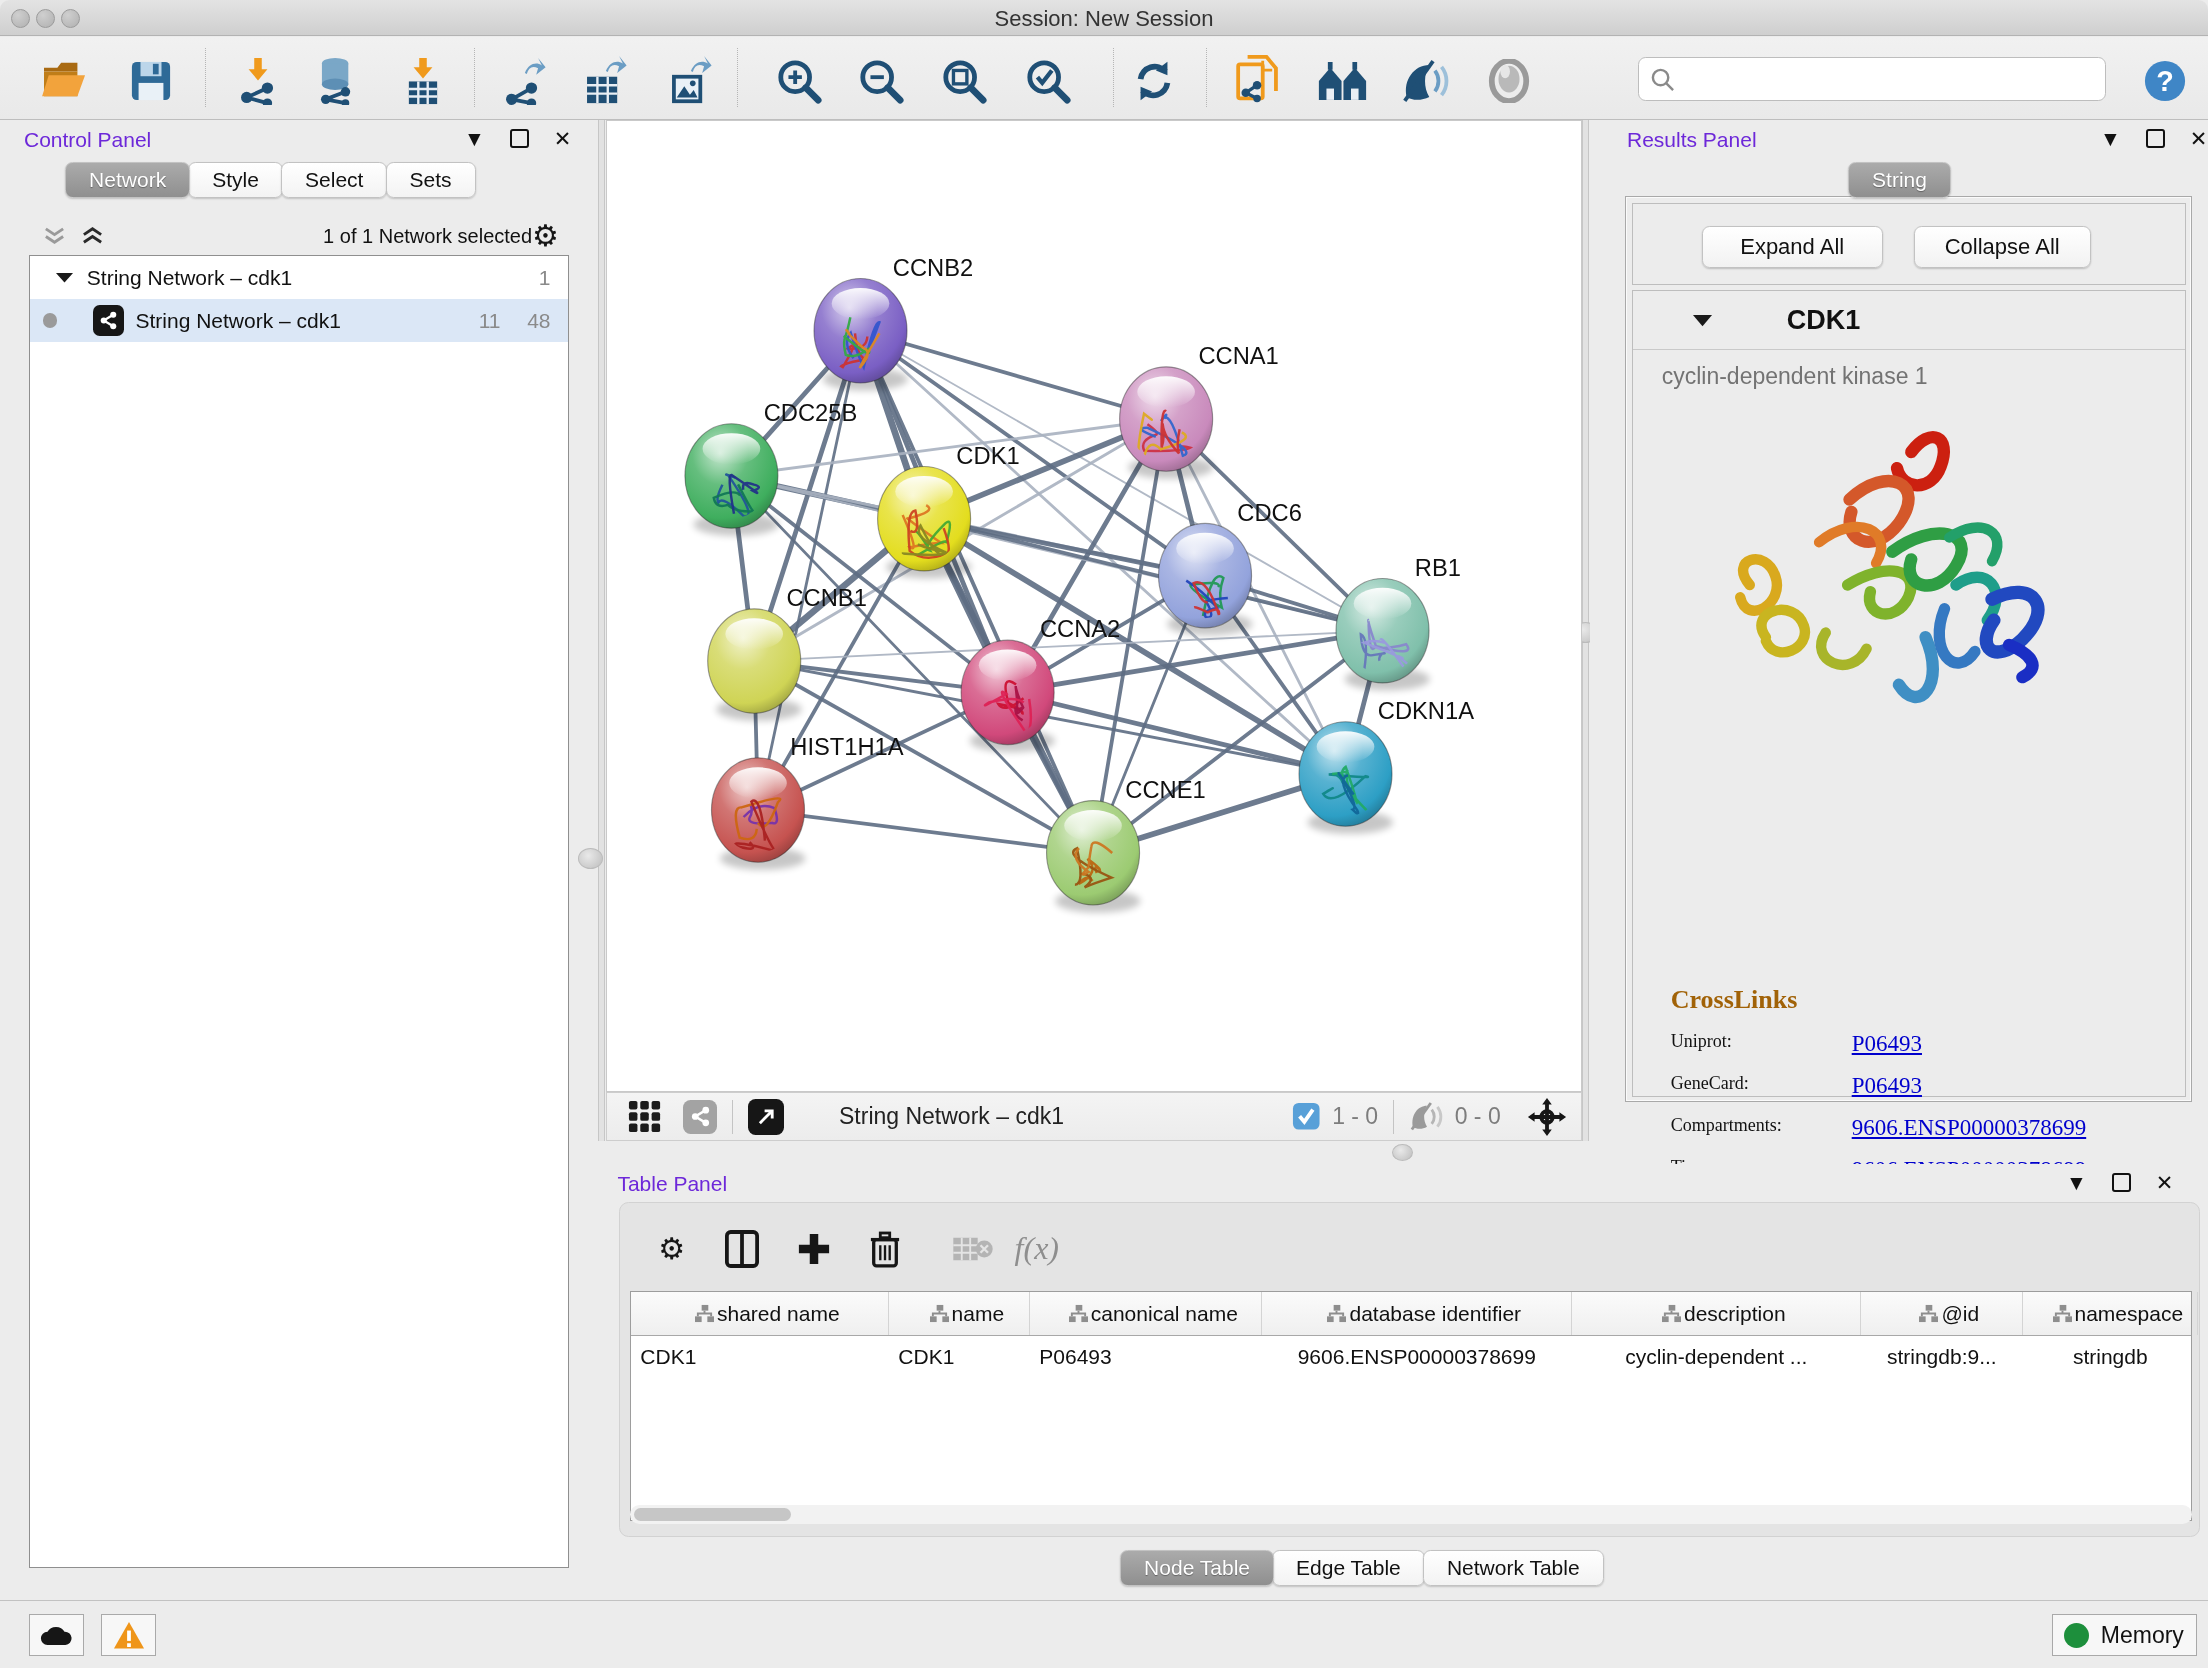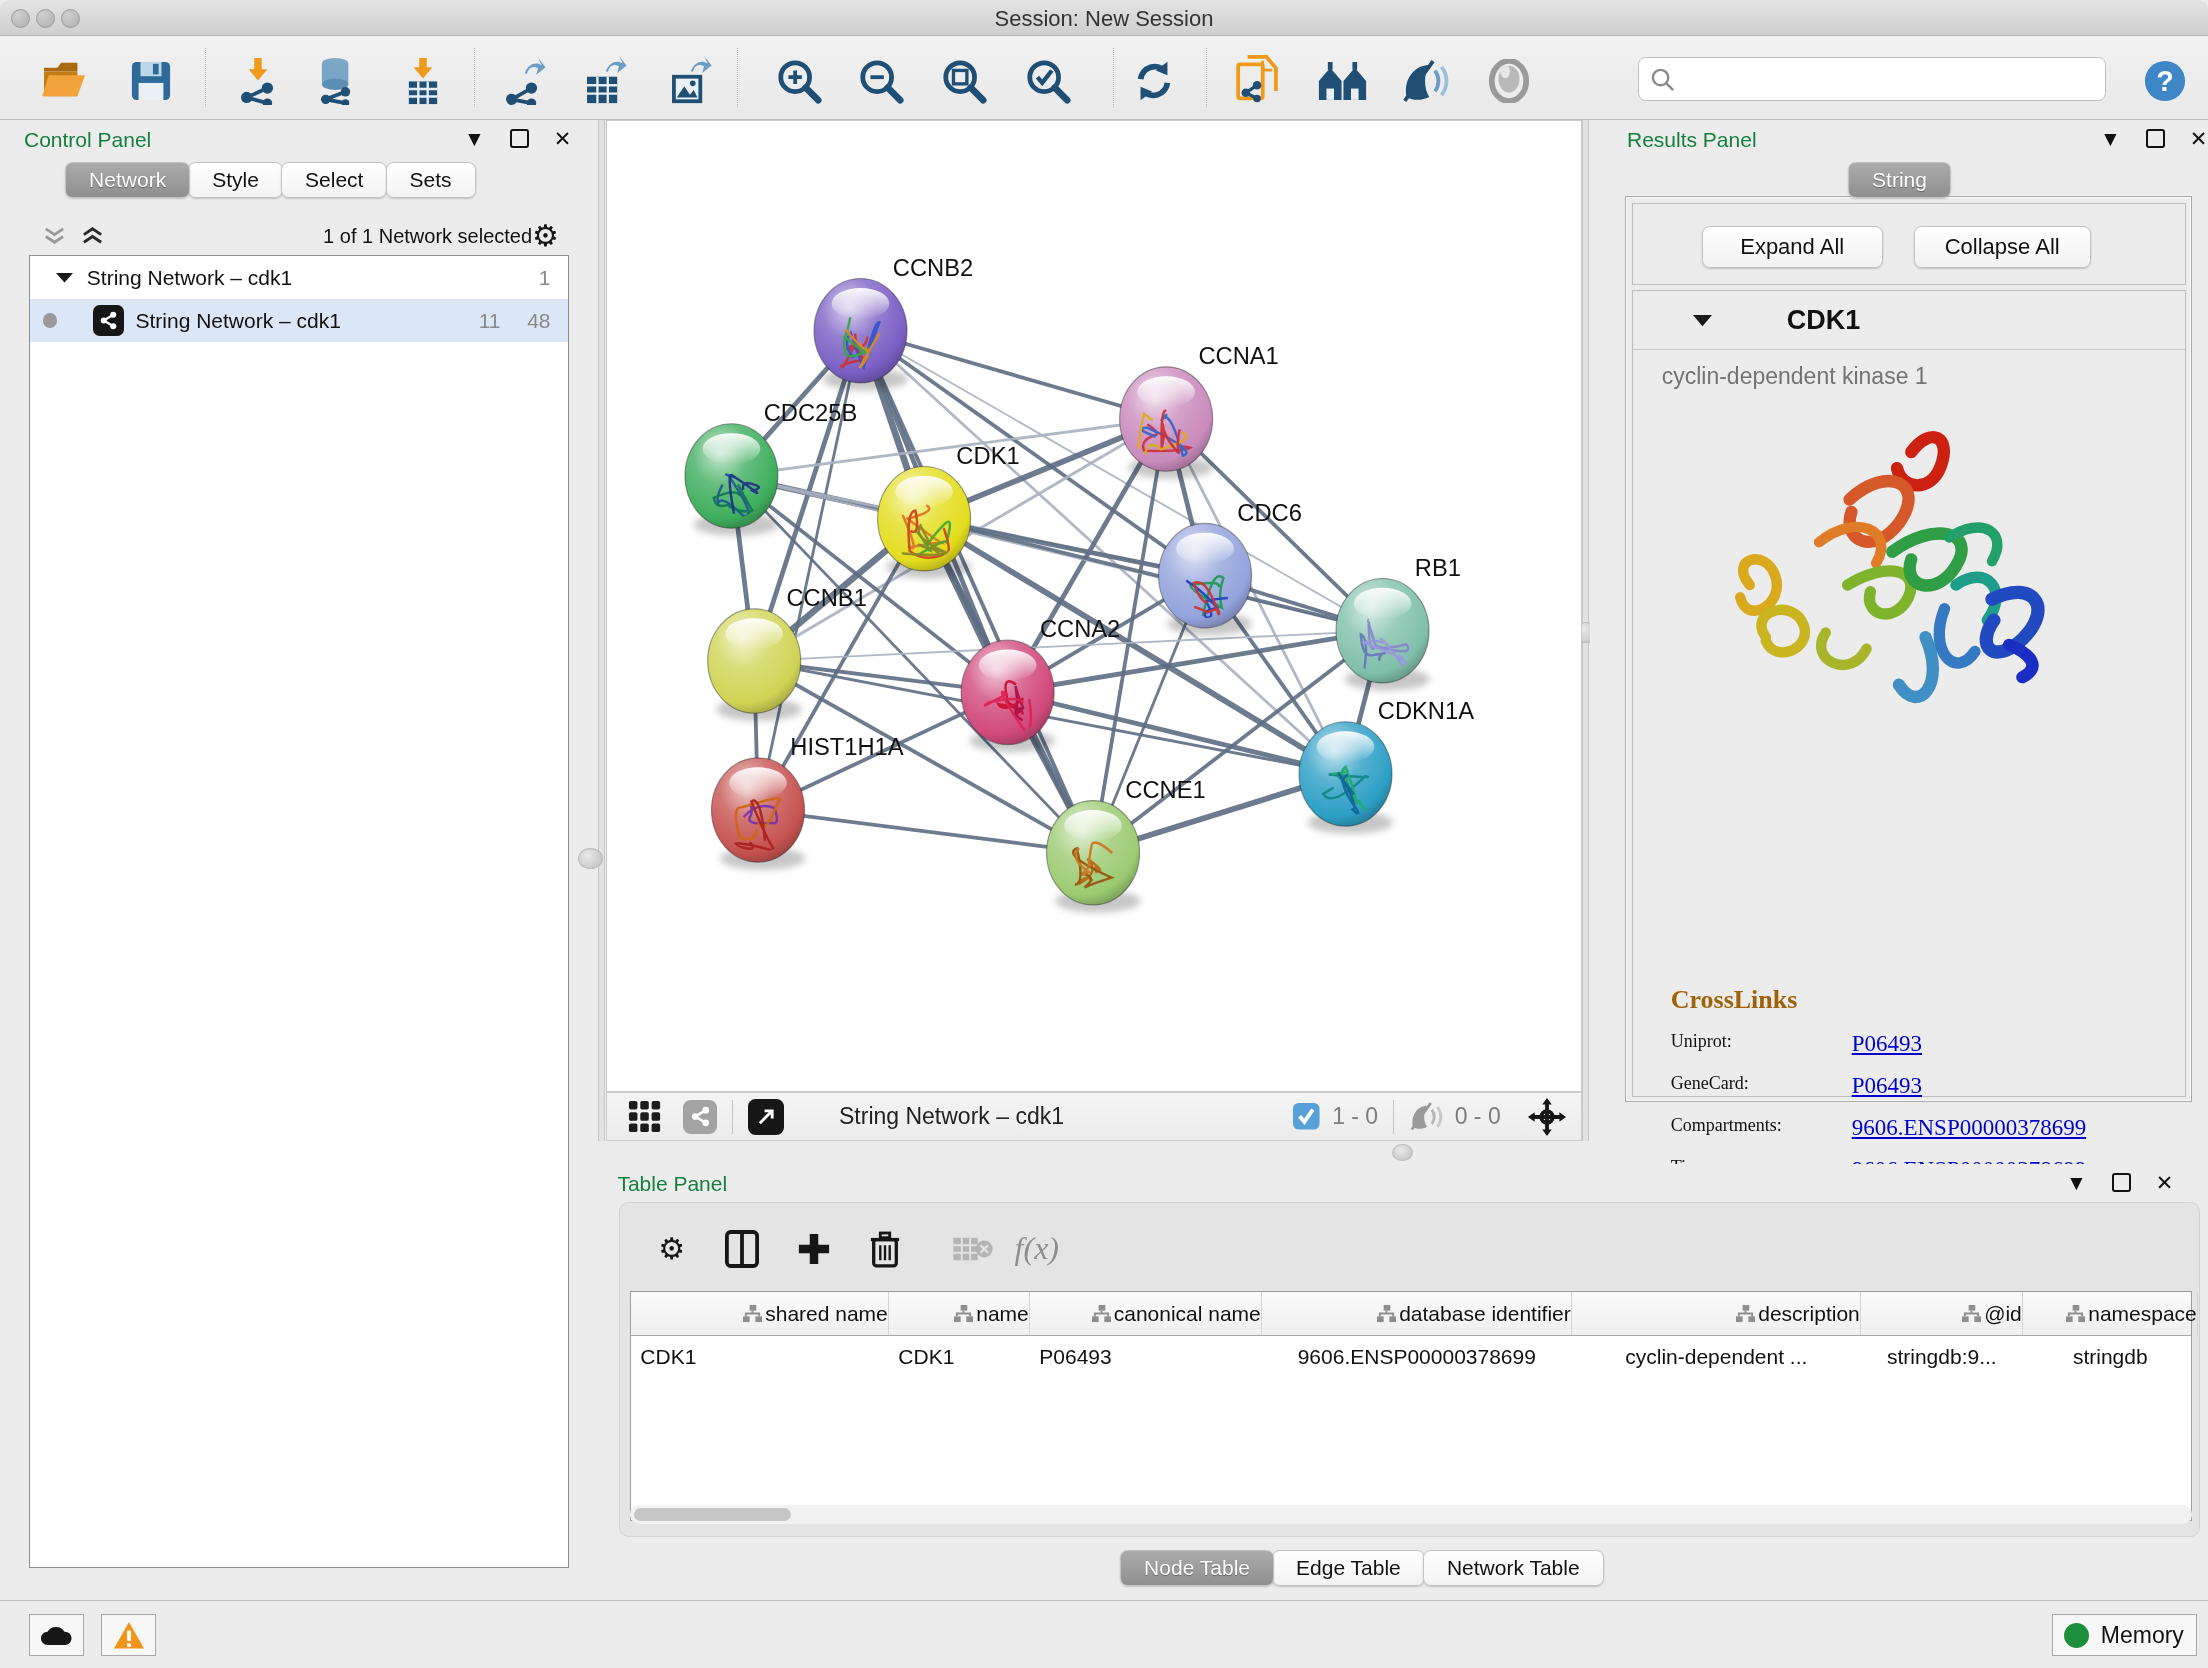--- a/index.html
+++ b/index.html
@@ -18,21 +18,21 @@
   
   #toolbar{position:absolute;left:0;top:37px;width:2208px;height:83px;
     background:linear-gradient(#f1f1f1,#e9e9e9);border-bottom:1px solid #bdbdbd;}
   .tbtn{position:absolute;top:17px;width:53px;height:53px;display:flex;align-items:center;justify-content:center;}
   .tsep{position:absolute;top:11.4px;height:59px;border-left:1.9px dotted #b5b5b5;}
   #search-box{position:absolute;left:1638px;top:20px;width:468px;height:44px;background:#fff;
     border:1px solid #bdbdbd;border-radius:7.6px;display:flex;align-items:center;padding:0 11.4px;}
   #search-box input{border:none;outline:none;font-size:21px;width:100%;background:transparent;}
 
   
-  .panel-title{font-size:21px;color:#15803d;}
+  .panel-title{font-size:21px;color:#6d28d9;}
   .win-icons{position:absolute;display:flex;gap:25px;align-items:center;}
   .wi{font-size:21px;color:#111;line-height:1;}
   .wi.square{width:19px;height:19px;border:2.4px solid #111;border-radius:2.9px;}
 
   .tab{display:inline-block;padding:4.8px 23px;background:linear-gradient(#ffffff,#f3f3f3);
     border:1px solid #c2c2c2;color:#111;font-size:21px;border-radius:7.6px;margin-left:-1.9px;
     box-shadow:0 1px 1.9px rgba(0,0,0,.18);position:relative;}
   .tab.selected{background:linear-gradient(#ababab,#8f8f8f);color:#fff;
     text-shadow:0 1px 1px rgba(0,0,0,.35);z-index:2;}
 
@@ -77,21 +77,21 @@
   .xl-row{display:flex;margin-top:16px;}
   .xl-label{width:181px;font-size:18px;color:#111;}
   .xl-link{font-size:23px;color:#0000cd;text-decoration:underline;}
 
   
   #table-panel{position:absolute;left:606px;top:1164px;width:1603px;height:436px;background:#ececec;}
   #tp-box{position:absolute;left:13.3px;top:38px;width:1581px;height:335px;background:#e4e4e4;border:1px solid #d2d2d2;border-radius:9.5px;}
   .tp-icon{position:absolute;top:21px;width:49px;height:49px;display:flex;align-items:center;justify-content:center;}
   #tp-table{position:absolute;left:9.5px;top:88px;width:1562px;height:230px;background:#fff;border:1px solid #9d9d9d;}
   #tp-header{display:flex;height:44px;background:linear-gradient(#fbfbfb,#efefef);border-bottom:1.9px solid #a8a8a8;}
-  .th{display:flex;align-items:center;justify-content:flex-end;gap:2px;border-right:1px solid #d4d4d4;
+  .th{display:flex;align-items:center;justify-content:center;gap:2px;border-right:1px solid #d4d4d4;
     font-size:21px;color:#111;overflow:hidden;white-space:nowrap;flex:none;padding-left:15px;}
   #tp-row{display:flex;height:42px;align-items:center;}
   .td{font-size:21px;color:#111;overflow:hidden;white-space:nowrap;flex:none;}
   #tp-hscroll{position:absolute;left:9.5px;top:302px;width:1562px;height:19px;background:#f2f2f2;border-radius:9.5px;}
   #tp-hthumb{position:absolute;left:3.8px;top:2.9px;width:157px;height:13.3px;background:#c6c6c6;border-radius:6.7px;}
   #tp-tabs{position:absolute;left:516px;top:386px;}
 
   
   #statusbar{position:absolute;left:0;top:1600px;width:2208px;height:68px;background:#ececec;border-top:1px solid #c2c2c2;padding-left:24px;}
   .sb-btn{position:absolute;top:13.3px;height:42px;background:#f7f7f7;border:1.4px solid #a9a9a9;

